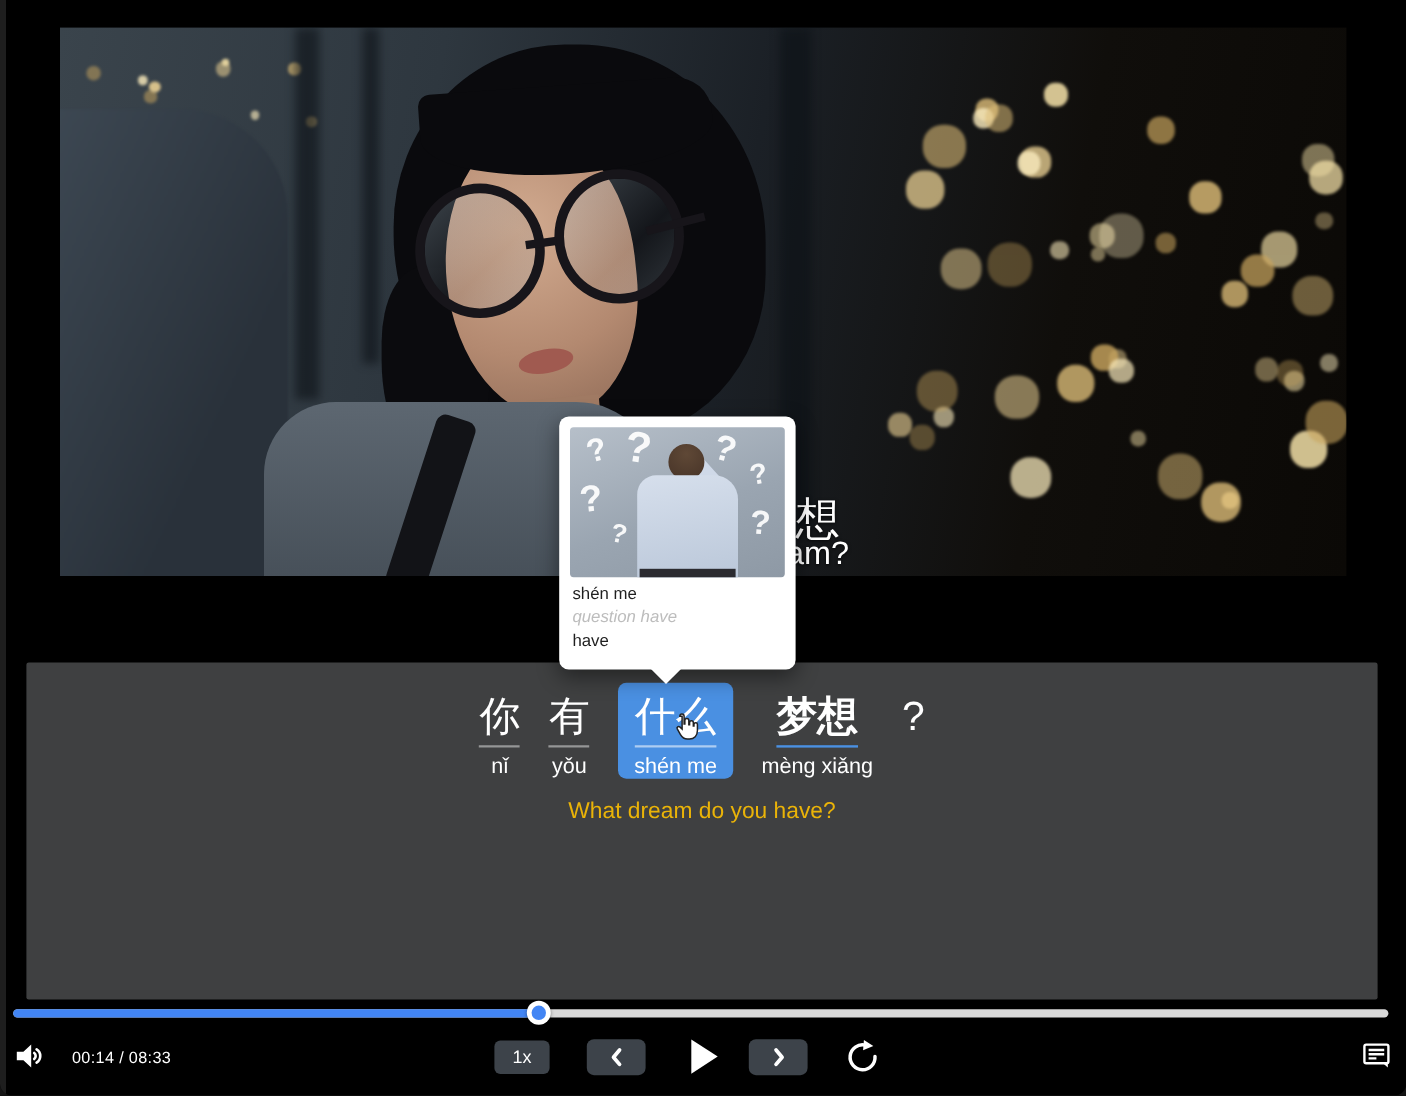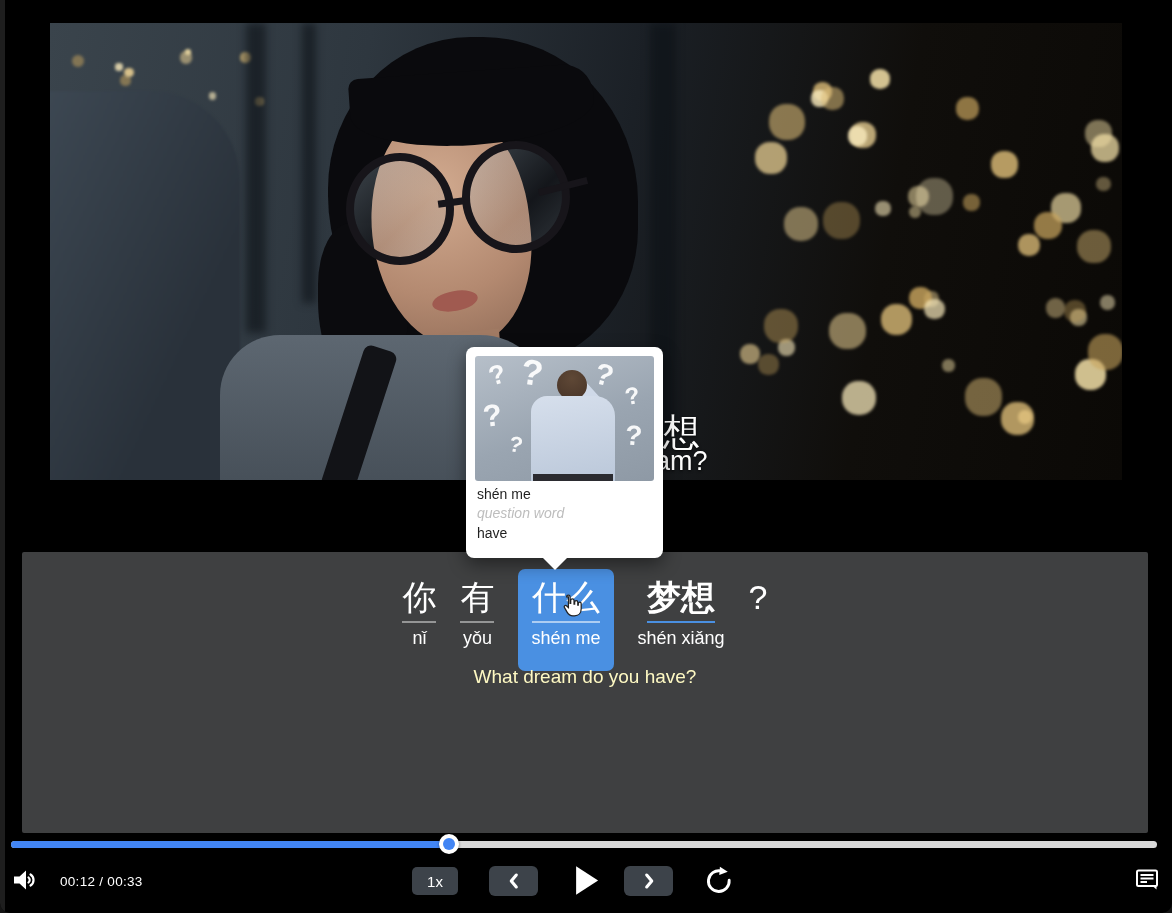--- a/index.html
+++ b/index.html
@@ -63,23 +63,23 @@
   .panel{position:absolute;left:22px;top:552px;width:1126px;height:281px;
     background:var(--panel_gray,#3f4041);border-radius:2px;z-index:10;}
   .words-row{position:absolute;left:0;right:0;top:17px;display:flex;justify-content:center;
     align-items:flex-start;gap:24px;}
   .word{display:flex;flex-direction:column;align-items:center;padding-top:9px;cursor:pointer;}
   .hanzi{display:inline-block;font-size:34px;line-height:38px;color:#fff;padding-bottom:5px;
     border-bottom:2px solid transparent;}
   .u-gray .hanzi{border-bottom-color:rgba(255,255,255,.45);}
   .u-blue .hanzi{border-bottom-color:var(--accent_blue,#4a90e2);font-weight:bold;}
   .pinyin{font-size:18px;color:#fff;margin-top:5px;min-height:21px;}
-  .word.selected{background:var(--accent_blue,#4a90e2);border-radius:7px;padding:9px 13px 22px;}
+  .word.selected{background:var(--accent_blue,#4a90e2);border-radius:7px;padding:9px 13px 0;}
   .word.selected .hanzi{border-bottom-color:rgba(255,255,255,.55);}
-  .translation{position:absolute;left:0;right:0;top:114px;text-align:center;font-size:19px;color:#fef9c3;}
+  .translation{position:absolute;left:0;right:0;top:114px;text-align:center;font-size:19px;color:#eab308;}
   .cursor-icon{position:absolute;left:558px;top:593px;width:25px;height:27px;z-index:45;pointer-events:none;}
 
   
   .progress{position:absolute;left:11px;top:841px;width:1146px;height:7px;border-radius:4px;
     background:var(--track_gray,#d9d9d9);z-index:12;cursor:pointer;}
   .progress-fill{position:absolute;left:0;top:0;height:100%;border-radius:4px;
     background:var(--progress_blue,#4285f4);}
   .progress-handle{position:absolute;top:-7px;width:20px;height:20px;border-radius:50%;background:#fff;
     box-shadow:0 1px 3px rgba(0,0,0,.45);}
   .progress-handle::after{content:"";position:absolute;left:4px;top:4px;width:12px;height:12px;
@@ -190,42 +190,42 @@
       <span class="qm" style="left:120px;top:2px;font-size:30px;transform:rotate(15deg);"></span>
       <span class="qm" style="left:150px;top:26px;font-size:24px;transform:rotate(-10deg);"></span>
       <span class="qm" style="left:150px;top:64px;font-size:28px;transform:rotate(5deg);"></span>
       <span class="qm" style="left:118px;top:86px;font-size:20px;transform:rotate(-12deg);"></span>
       <div class="pm-arm"></div>
       <div class="pm-head"></div>
       <div class="pm-body"></div>
       <div class="pm-belt"></div>
     </div>
     <div class="popup-pinyin">shén me</div>
-    <div class="popup-pos">question word</div>
+    <div class="popup-pos">question have</div>
     <div class="popup-def">have</div>
     <div class="popup-caret"></div>
   </div>
 
   <div class="panel">
     <div class="words-row">
       <div class="word u-gray">
         <span class="hanzi">你</span>
         <span class="pinyin">nǐ</span>
       </div>
       <div class="word u-gray">
         <span class="hanzi">有</span>
         <span class="pinyin">yǒu</span>
       </div>
       <div class="word selected">
         <span class="hanzi">什么</span>
         <span class="pinyin">shén me</span>
       </div>
       <div class="word u-blue">
         <span class="hanzi">梦想</span>
-        <span class="pinyin">shén xiǎng</span>
+        <span class="pinyin">mèng xiǎng</span>
       </div>
       <div class="word punct">
         <span class="hanzi">?</span>
         <span class="pinyin"></span>
       </div>
     </div>
     <div class="translation">What dream do you have?</div>
   </div>
 
   <svg class="cursor-icon" viewBox="0 0 24 26">
@@ -236,21 +236,21 @@
     <div class="progress-fill" id="progress-fill" style="width: 38.2%;"></div>
     <div class="progress-handle" id="progress-handle" style="left: calc(38.2% - 10px);"></div>
   </div>
 
   <svg class="ctrl-volume" viewBox="0 0 28 28">
     <polygon points="3,10.5 8.5,10.5 15,4.5 15,23.5 8.5,17.5 3,17.5" fill="#fff"></polygon>
     <path d="M17.5 11.5 A3.2 3.2 0 0 1 17.5 16.5" fill="none" stroke="#fff" stroke-width="2.2" stroke-linecap="round"></path>
     <path d="M19.5 8.5 A6.5 6.5 0 0 1 19.5 19.5" fill="none" stroke="#fff" stroke-width="2.2" stroke-linecap="round"></path>
   </svg>
 
-  <div class="time"><span>00:12</span><span class="sep">/</span><span>00:33</span></div>
+  <div class="time"><span>00:14</span><span class="sep">/</span><span>08:33</span></div>
 
   <div class="btn btn-speed">1x</div>
 
   <div class="btn btn-prev">
     <svg width="22" height="22" viewBox="0 0 24 24">
       <polyline points="14.5,5.5 9,12 14.5,18.5" fill="none" stroke="#fff" stroke-width="3.4" stroke-linecap="round" stroke-linejoin="round"></polyline>
     </svg>
   </div>
 
   <svg class="ctrl-play" viewBox="0 0 26 30">

